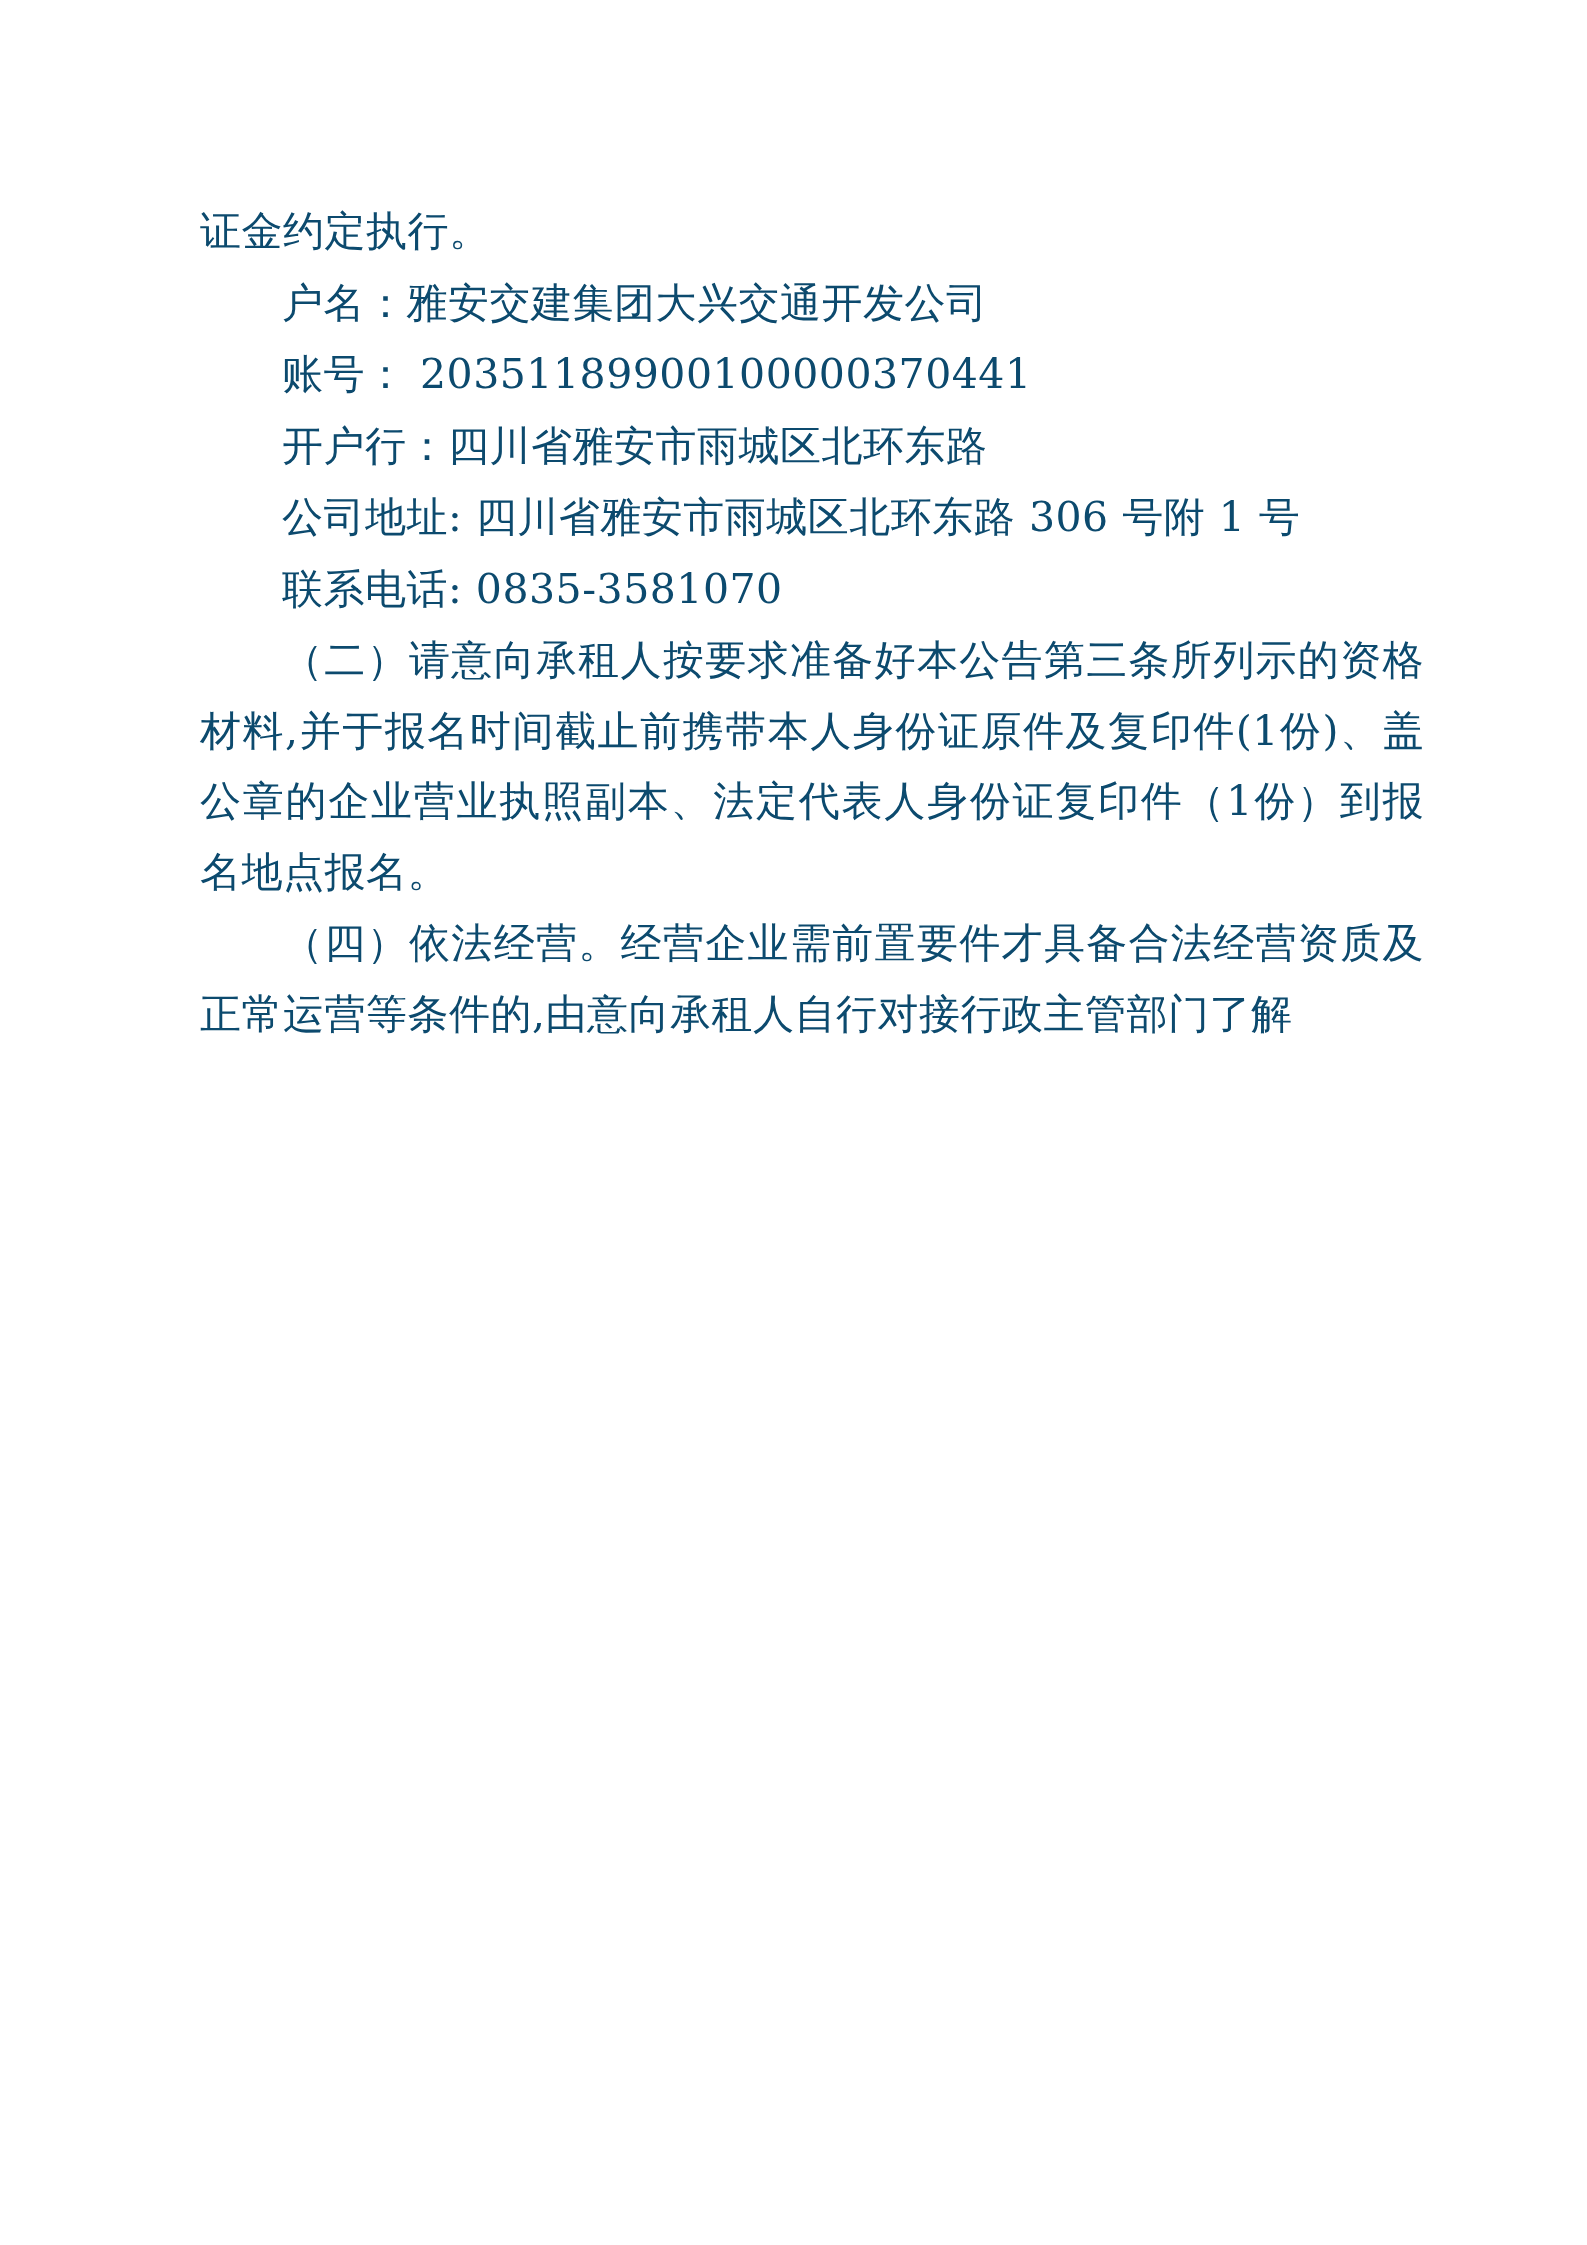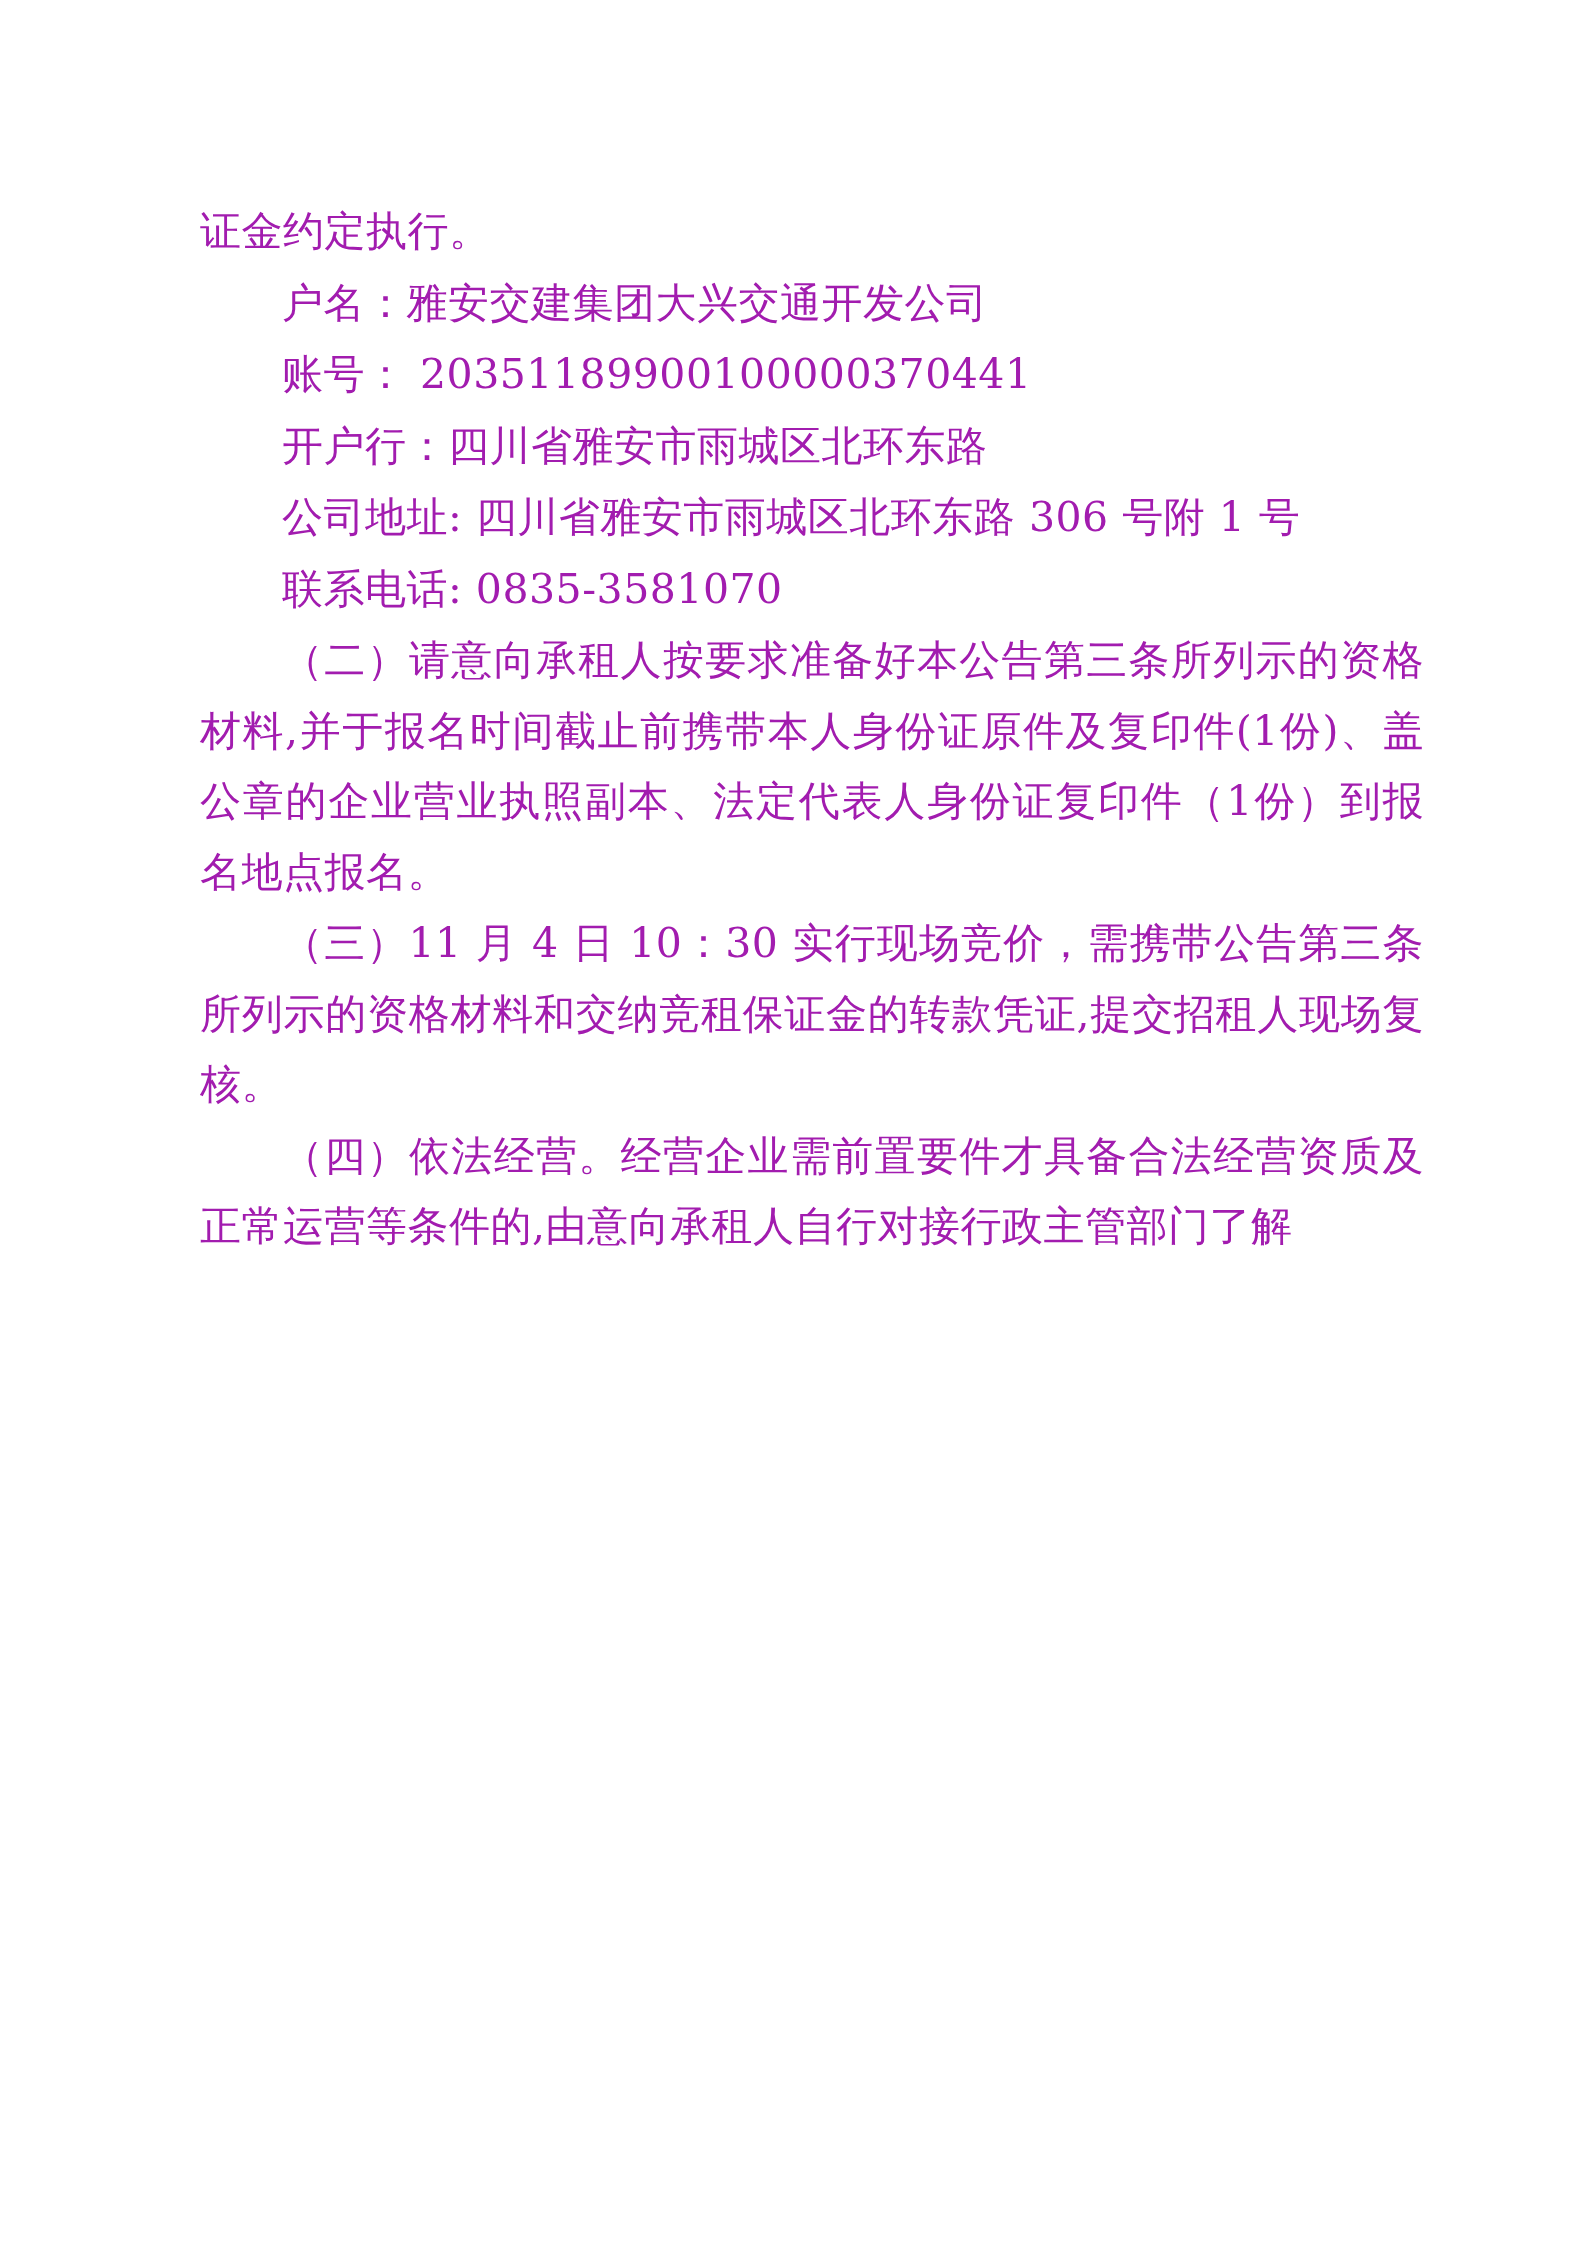--- a/index.html
+++ b/index.html
@@ -21,21 +21,21 @@
     height: 2245px;
     padding: 196px 163px 0 200px;
     background: #ffffff;
   }
   .doc-body {
     font-size: 41px;
     line-height: 1.72;
     text-align: justify;
     text-justify: inter-ideograph;
     letter-spacing: 0.5px;
-    color: #a21caf;
+    color: #0c4a6e;
   }
   .para {
     margin: 0 0 1px 0;
     white-space: pre-wrap;
   }
   .indent-1 {
     text-indent: 82px;
   }
   .indent-info {
     padding-left: 82px;
@@ -61,18 +61,17 @@
 
     <p class="para indent-info">开户行：四川省雅安市雨城区北环东路</p>
 
     <p class="para indent-info">公司地址: 四川省雅安市雨城区北环东路 306 号附 1 号</p>
 
     <p class="para indent-info">联系电话: 0835-3581070</p>
 
 
     <p class="para indent-1">（二）请意向承租人按要求准备好本公告第三条所列示的资格材料,并于报名时间截止前携带本人身份证原件及复印件(1份)、盖公章的企业营业执照副本、法定代表人身份证复印件（1份）到报名地点报名。</p>
 
-    <p class="para indent-1">（三）11 月 4 日 10：30 实行现场竞价，需携带公告第三条所列示的资格材料和交纳竞租保证金的转款凭证,提交招租人现场复核。</p>
 
     <p class="para indent-1">（四）依法经营。经营企业需前置要件才具备合法经营资质及正常运营等条件的,由意向承租人自行对接行政主管部门了解</p>
 
   </div>
 </div>
 
 </body></html>

